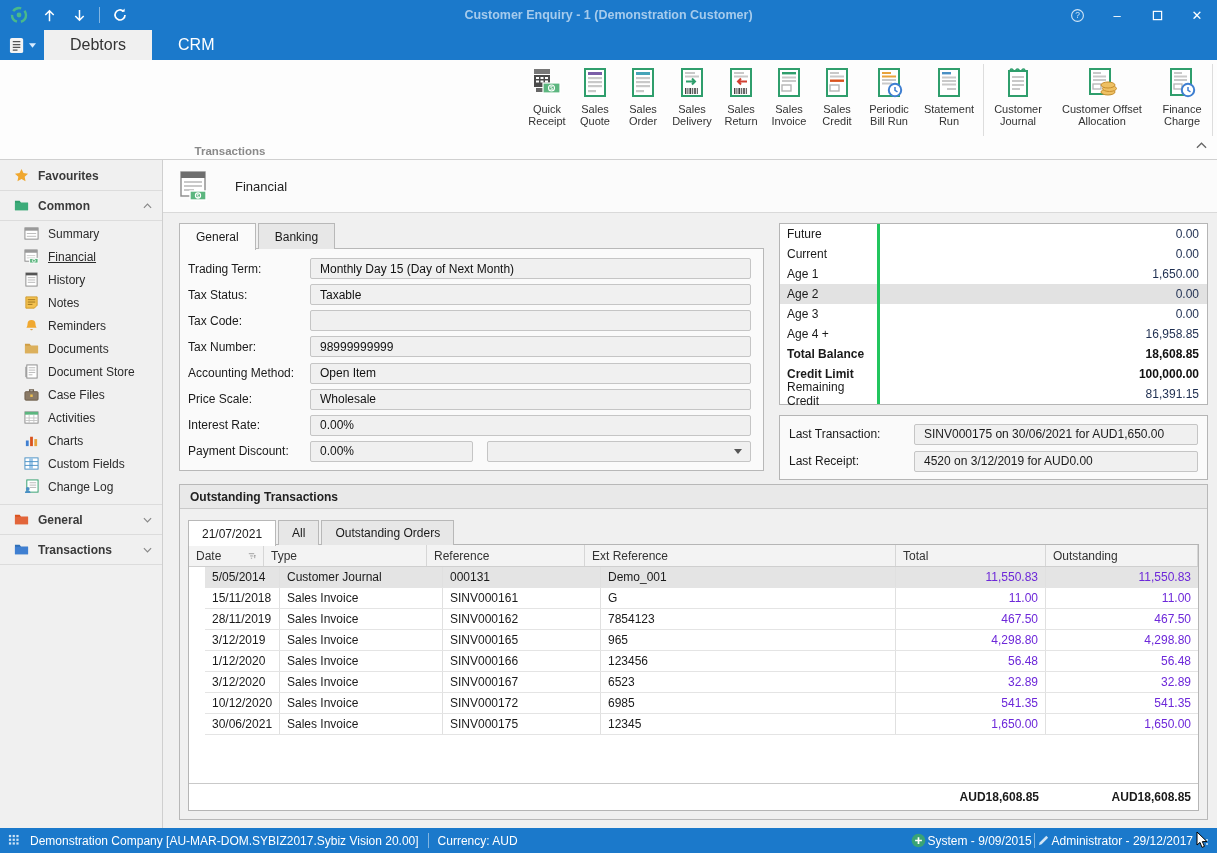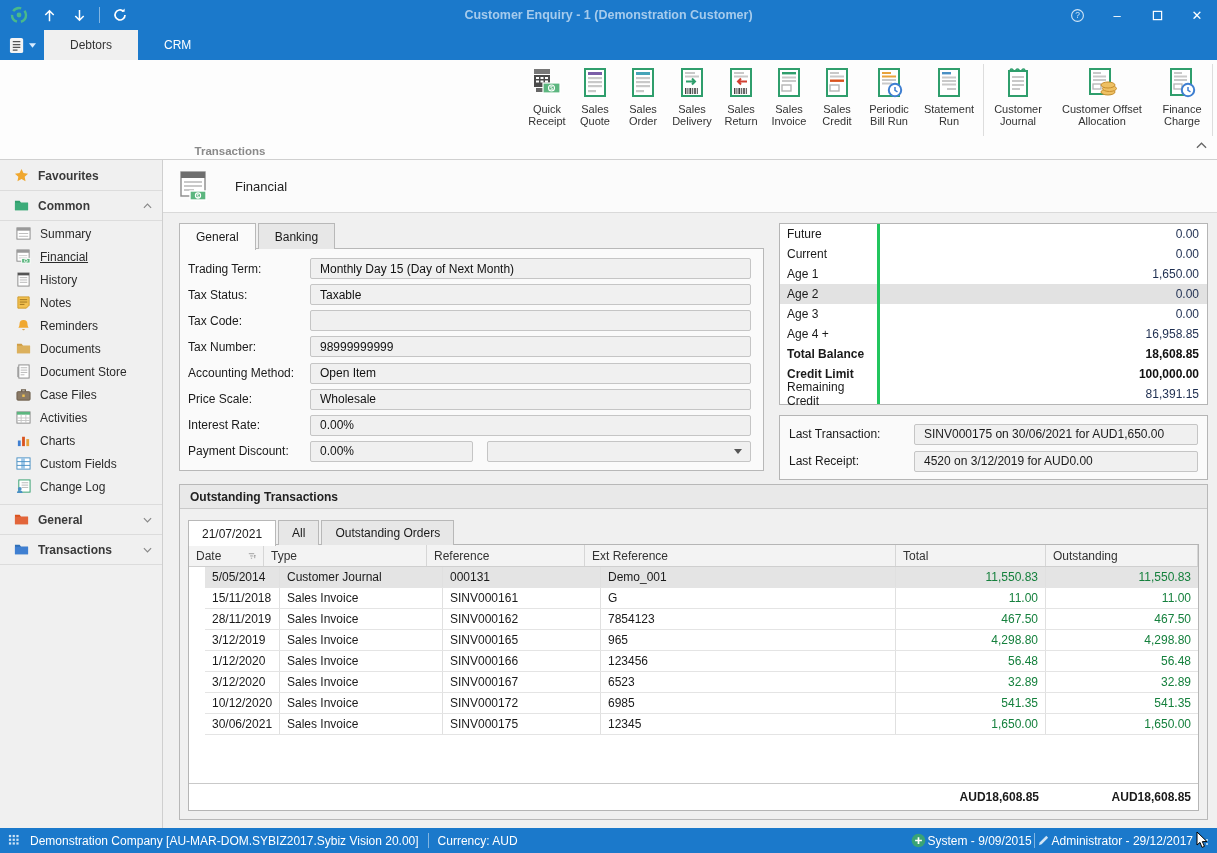--- a/index.html
+++ b/index.html
@@ -15,21 +15,21 @@
             color:#fff; font-size:15px; }
   .tb-sep { width:1px; height:16px; background:rgba(255,255,255,.45); margin:0 3px; }
   .win-title { position:absolute; left:0; right:0; text-align:center; color:#a6cbec;
                font-weight:bold; font-size:12.5px; pointer-events:none; }
   .tb-right { margin-left:auto; display:flex; align-items:center; z-index:2; }
   .tb-right .tb-btn { width:40px; font-size:13px; }
 
   
   .tabrow { height:30px; background:#1b79cb; display:flex; align-items:stretch; flex:0 0 auto; }
   .menu-btn { width:44px; display:flex; align-items:center; justify-content:center; gap:3px; }
-  .rtab { padding:0 26px; display:flex; align-items:center; color:#fff; font-size:12px; }
+  .rtab { padding:0 26px; display:flex; align-items:center; color:#fff; font-size:16px; }
   .rtab.active { background:#f0f0f0; color:#333; }
 
   
   .ribbon { height:100px; background:#fdfdfd; border-bottom:1px solid #d0d0d0; position:relative; flex:0 0 auto; }
   .ribbon-buttons { display:flex; align-items:flex-start; padding:4px 2px 0 2px; height:80px;justify-content:flex-end; }
   .rbtn { display:flex; flex-direction:column; align-items:center; text-align:center;
           font-size:11px; line-height:12px; color:#333; padding:2px 2px; }
   .rbtn .ric { width:34px; height:34px; margin-bottom:3px; }
   .w48{width:48px;} .w50{width:50px;} .w56{width:56px;} .w62{width:64px;} .w100{width:104px;}
   .rgroup-sep { width:1px; background:#ddd; height:72px; margin:0 2px; align-self:flex-start; }
@@ -40,21 +40,21 @@
   
   .main { flex:1 1 auto; display:flex; min-height:0; }
 
   
   .sidebar { width:163px; flex:0 0 auto; background:#f0f0f0; border-right:1px solid #cfcfcf;
              padding-top:2px; font-size:12px; overflow:hidden; }
   .side-header { display:flex; align-items:center; gap:9px; padding:6px 10px 6px 14px;
                  font-weight:bold; color:#3a3a3a; }
   .side-header .chev { margin-left:auto; color:#888; }
   .side-sep { height:1px; background:#dcdcdc; margin:1px 0; }
-  .side-item { display:flex; align-items:center; gap:9px; padding:4px 8px 4px 16px; color:#2b2b2b; }
+  .side-item { display:flex; align-items:center; gap:9px; padding:4px 8px 4px 24px; color:#2b2b2b; }
   .side-item.selected .side-label { text-decoration:underline; }
   .sic { width:15px; height:15px; flex:0 0 auto; }
 
   
   .content { flex:1; display:flex; flex-direction:column; min-width:0; background:#f0f0f0; }
   .page-header { height:53px; flex:0 0 auto; background:#fbfbfb; border-bottom:1px solid #d9d9d9;
                  display:flex; align-items:center; padding-left:14px; gap:24px; }
   .page-header .pic { width:34px; height:34px; }
   .page-title { font-size:13px; color:#222; }
 
@@ -107,21 +107,21 @@
   .grid { flex:1; min-height:0; border:1px solid #b5b5b5; background:#fff; margin-top:-1px;
           display:flex; flex-direction:column; font-size:12px;justify-content:center; }
   .gr { display:flex; align-items:stretch; }
   .gc { padding:0 7px; display:flex; align-items:center; border-right:1px solid #e0e0e0; overflow:hidden; white-space:nowrap; }
   .gc:last-child { border-right:none; }
   .c-date{width:75px;flex:0 0 auto;} .c-type{width:163px;flex:0 0 auto;} .c-ref{width:158px;flex:0 0 auto;}
   .c-ext{flex:1;min-width:0;} .c-tot{width:150px;flex:0 0 auto;justify-content:flex-end;} .c-out{width:152px;flex:0 0 auto;justify-content:flex-end;}
   .ghead { height:22px; flex:0 0 auto; border-bottom:1px solid #cfcfcf; color:#333; background:#f3f3f3; }
   .ghead .gc { border-right:1px solid #d6d6d6; }
   .grow { height:21px; flex:0 0 auto; border-bottom:1px solid #e4e4e4;margin-left:16px; }
-  .grow .gc.num { color:#15803d; }
+  .grow .gc.num { color:#6d28d9; }
   .grow.selected { background:#e4e4e4; }
   .gspacer { flex:1; }
   .gfoot { height:27px; flex:0 0 auto; border-top:1px solid #c9c9c9; font-weight:bold; }
   .gfoot .gc { border-right:none; }
 
   
   .statusbar { height:25px; flex:0 0 auto; background:#1b79cb; color:#fff; display:flex;
                align-items:center; font-size:12px; padding:0 8px; gap:9px; }
   .sb-sep { width:1px; height:15px; background:rgba(255,255,255,.45); }
   .sb-right { margin-left:auto; display:flex; align-items:center; gap:2px; }

